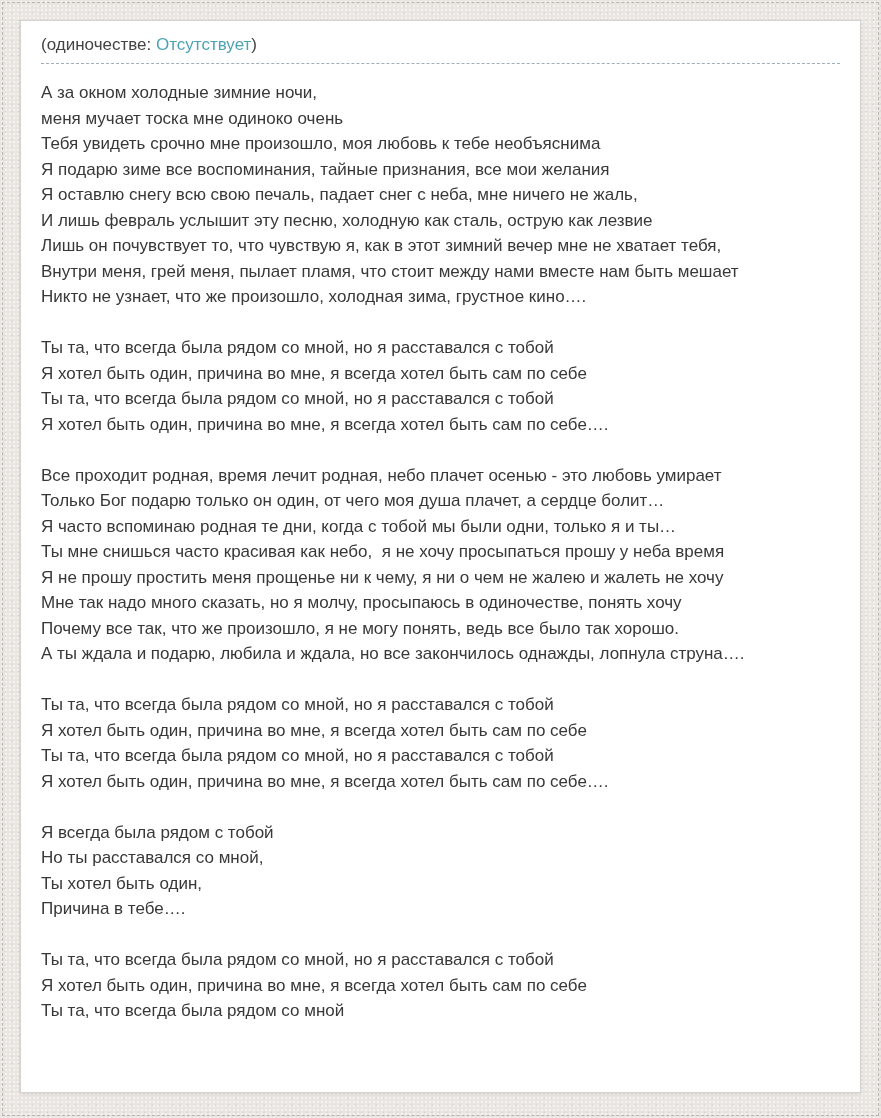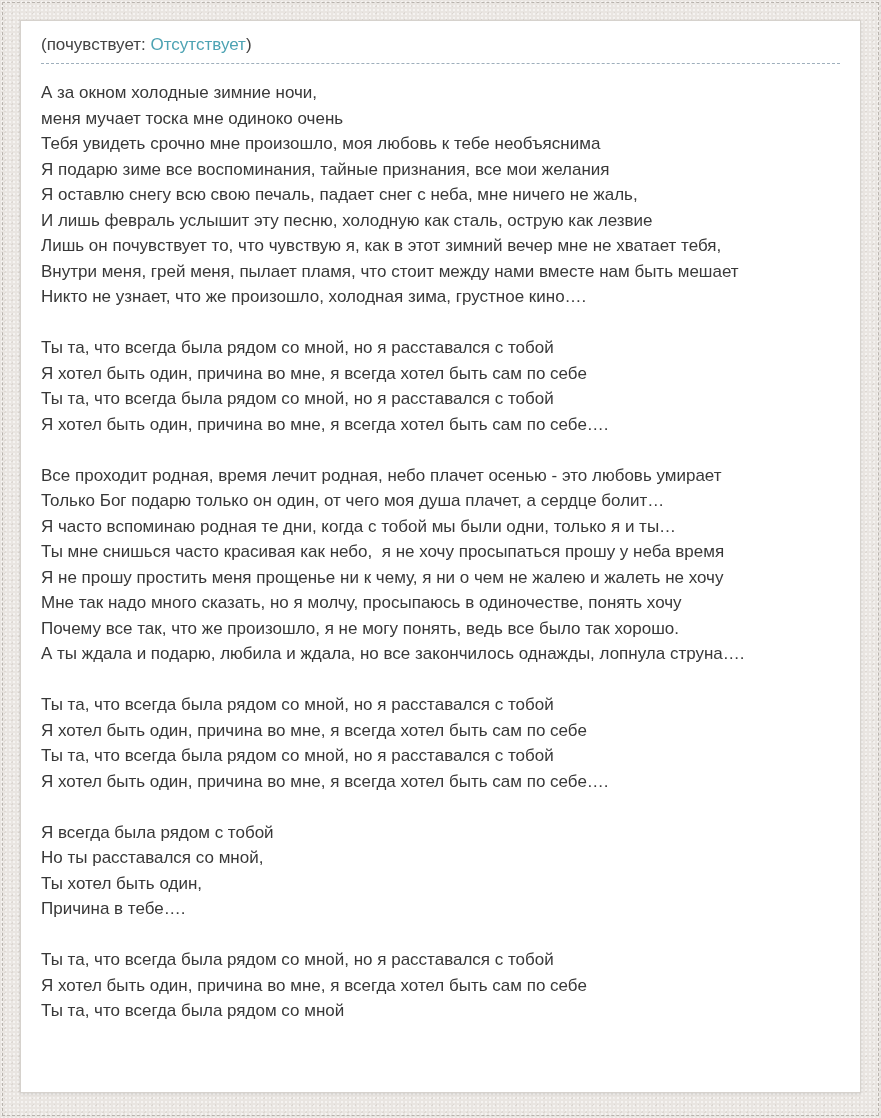--- a/index.html
+++ b/index.html
@@ -75,21 +75,21 @@
   .stanza:last-child{margin-bottom:0;}
   .line{white-space:pre;}
 </style>
 </head>
 <body>
 
 <div class="dashed-frame"></div>
 
 <div class="card">
   <div class="header">
-    <div class="artist-line"><span>(почувствует: </span><a href="#">Отсутствует</a><span>)</span></div>
+    <div class="artist-line"><span>(одиночестве: </span><a href="#">Отсутствует</a><span>)</span></div>
   </div>
   <div class="lyrics">
       <div class="stanza">
         <div class="line">А за окном холодные зимние ночи,</div>
         <div class="line">меня мучает тоска мне одиноко очень</div>
         <div class="line">Тебя увидеть срочно мне произошло, моя любовь к тебе необъяснима</div>
         <div class="line">Я подарю зиме все воспоминания, тайные признания, все мои желания</div>
         <div class="line">Я оставлю снегу всю свою печаль, падает снег с неба, мне ничего не жаль,</div>
         <div class="line">И лишь февраль услышит эту песню, холодную как сталь, острую как лезвие</div>
         <div class="line">Лишь он почувствует то, что чувствую я, как в этот зимний вечер мне не хватает тебя,</div>

